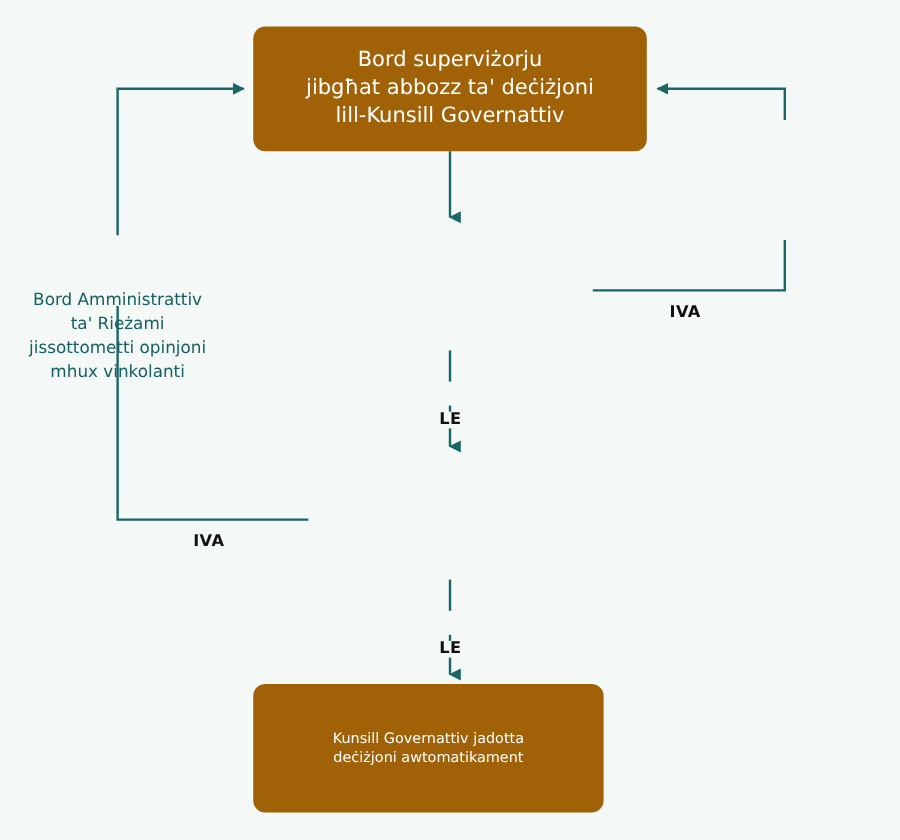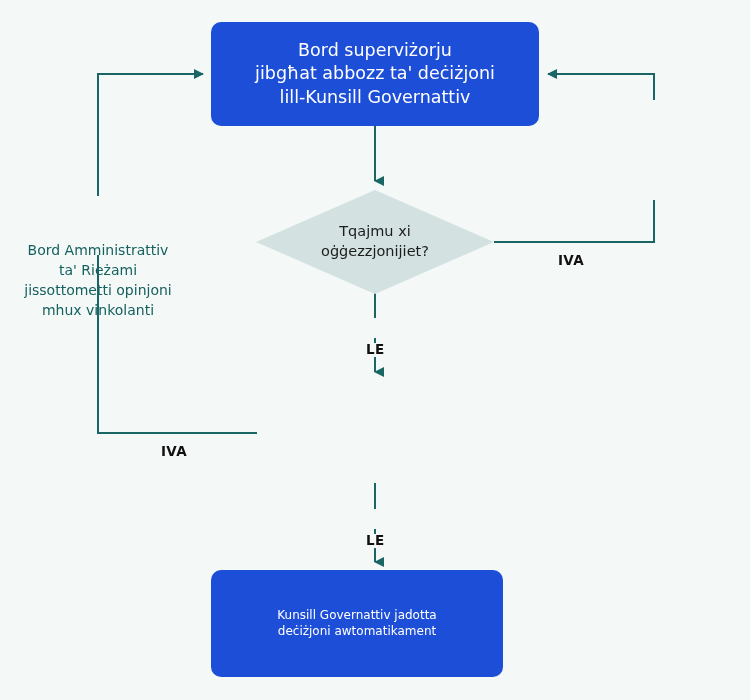--- a/index.html
+++ b/index.html
@@ -23,21 +23,21 @@
     position: absolute;
     left: 0;
     top: 0;
     width: 750px;
     height: 700px;
   }
 
   
   .proc {
     position: absolute;
-    background: #1d4ed8;
+    background: #a16207;
     border-radius: 10px;
     color: #ffffff;
     display: flex;
     align-items: center;
     justify-content: center;
     text-align: center;
     box-sizing: border-box;
     line-height: 1.32;
   }
   .proc .txt {
@@ -165,25 +165,20 @@
     <line x1="375" y1="483" x2="375" y2="509" stroke="#1a6665" stroke-width="2"></line>
     <line x1="375" y1="529" x2="375" y2="562" stroke="#1a6665" stroke-width="2" marker-end="url(#arrow-down)"></line>
   </svg>
 
   <div class="proc" id="proc-top">
     <span class="txt">Bord superviżorju
 jibgħat abbozz ta' deċiżjoni
 lill-Kunsill Governattiv</span>
   </div>
 
-  <div class="decision" id="dec-1">
-    <span class="shape"></span>
-    <span class="txt">Tqajmu xi
-oġġezzjonijiet?</span>
-  </div>
 
 
   <div class="proc" id="proc-bottom">
     <span class="txt">Kunsill Governattiv jadotta
 deċiżjoni awtomatikament</span>
   </div>
 
   <div class="note" id="note-left">Bord Amministrattiv
 ta' Rieżami
 jissottometti opinjoni

